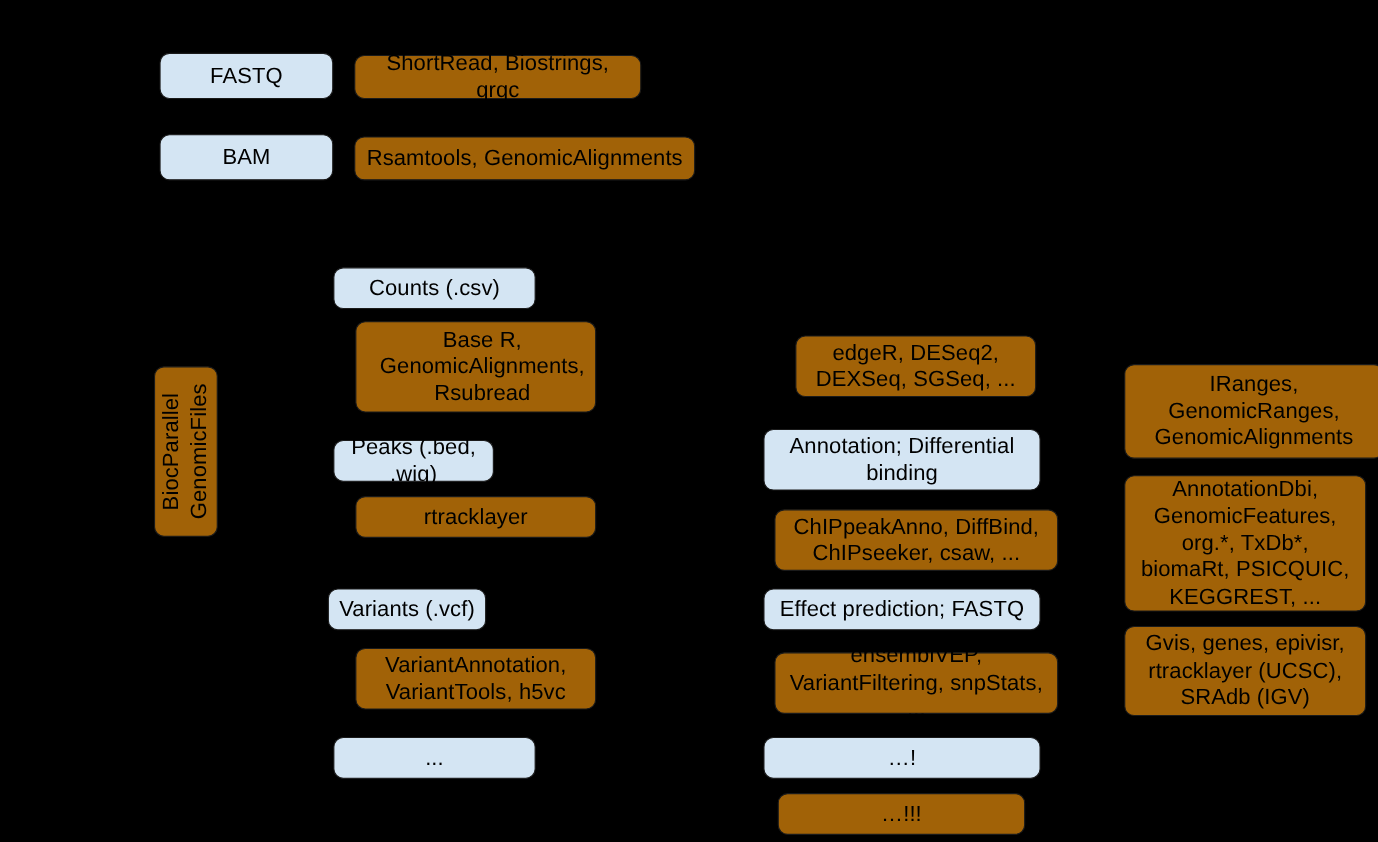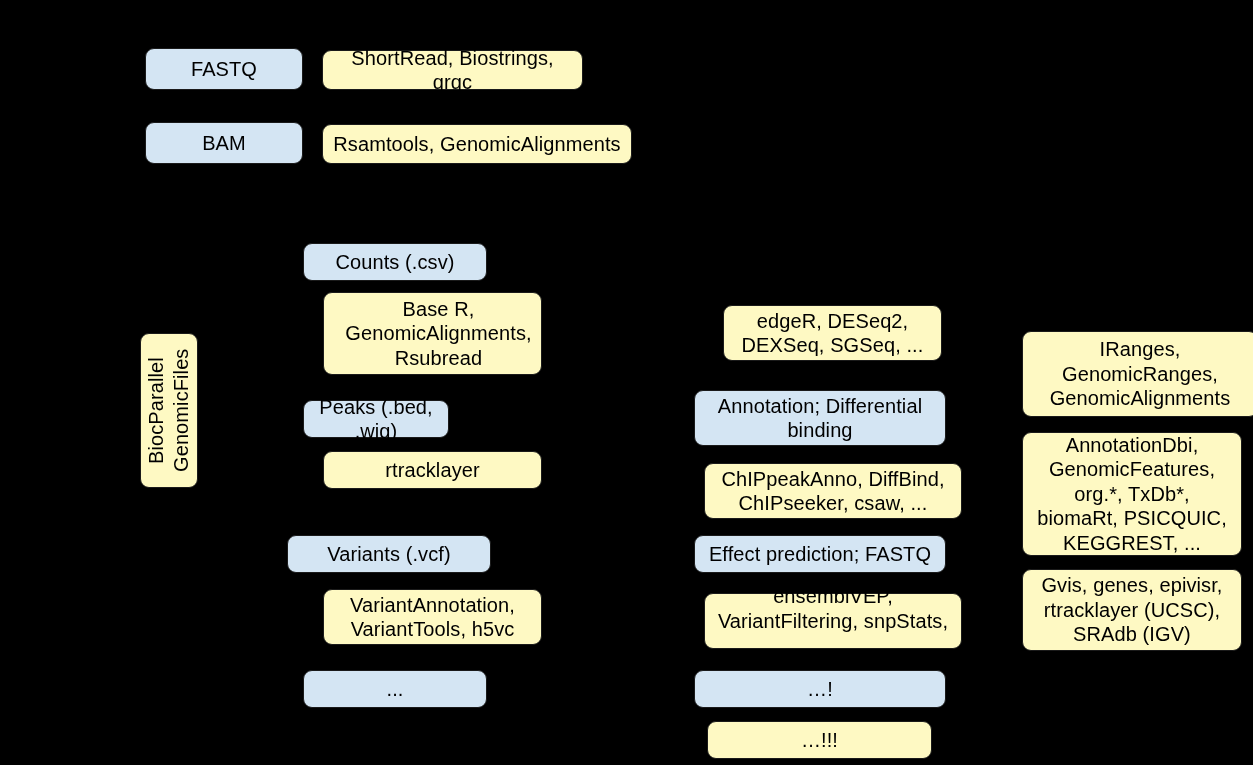--- a/index.html
+++ b/index.html
@@ -31,21 +31,21 @@
     text-align: center;
     color: #000000;
     line-height: 1.22;
     font-size: 20px;
     letter-spacing: 0.1px;
     box-shadow: 3px 3px 0px rgba(0,0,0,0.55);
     padding: 2px 8px;
     white-space: pre-line;
   }
   .blue  { background: #d4e5f3; }
-  .pink  { background: #fef9c3; }
+  .pink  { background: #a16207; }
 
   .node.vertical {
     writing-mode: vertical-rl;
     transform: rotate(180deg);
     white-space: pre-line;
     line-height: 1.25;
   }
 </style>
 </head>
 <body>
@@ -66,21 +66,21 @@
   <div class="node blue" style="left:303px; top:243px; width:184px; height:38px;">Counts (.csv)</div>
 
   <div class="node pink" style="left:323px; top:292px; width:219px; height:83px;padding-left:20px;">Base R,
 GenomicAlignments,
 Rsubread</div>
 
   <div class="node blue" style="left:303px; top:400px; width:146px; height:38px;">Peaks (.bed, .wig)</div>
 
   <div class="node pink" style="left:323px; top:451px; width:219px; height:38px;">rtracklayer</div>
 
-  <div class="node blue" style="left:287px; top:535px; width:204px; height:38px;">Variants (.vcf)</div>
+  <div class="node blue" style="left:298px; top:535px; width:144px; height:38px;">Variants (.vcf)</div>
 
   <div class="node pink" style="left:323px; top:589px; width:219px; height:56px;">VariantAnnotation,
 VariantTools, h5vc</div>
 
   <div class="node blue" style="left:303px; top:670px; width:184px; height:38px;">...</div>
 
 
   <div class="node pink" style="left:723px; top:305px; width:219px; height:56px;">edgeR, DESeq2,
 DEXSeq, SGSeq, ...</div>
 

